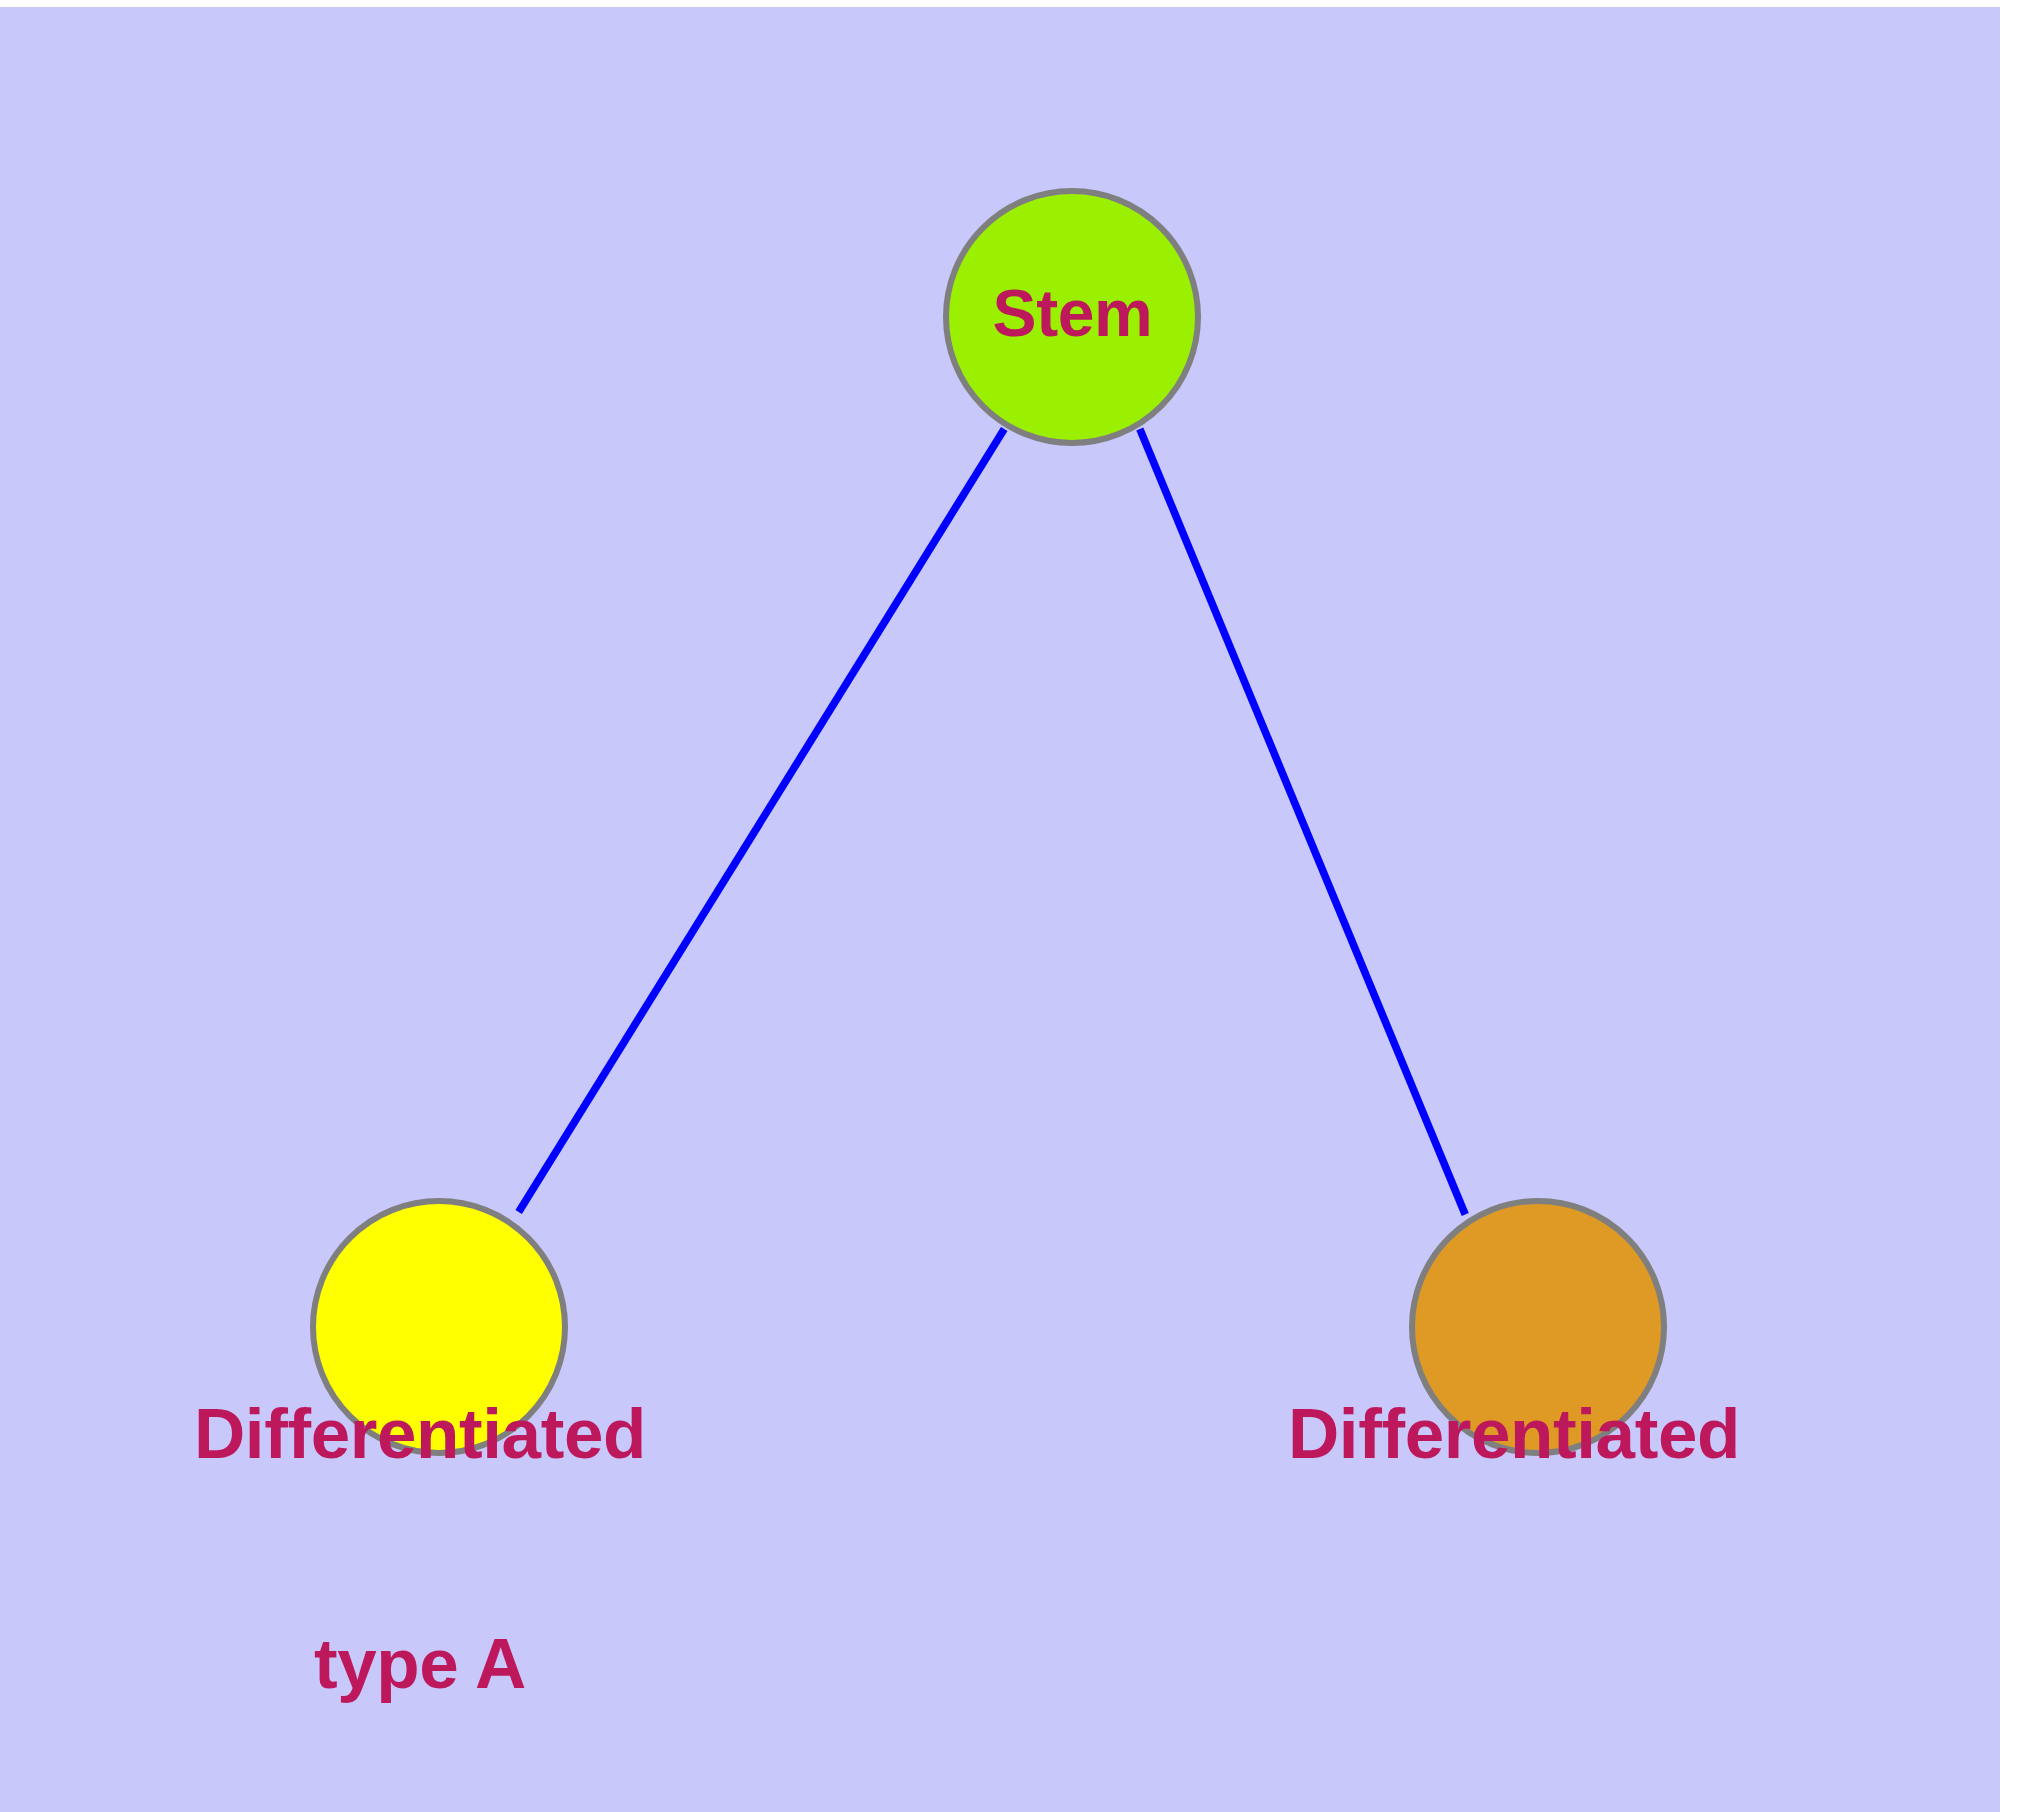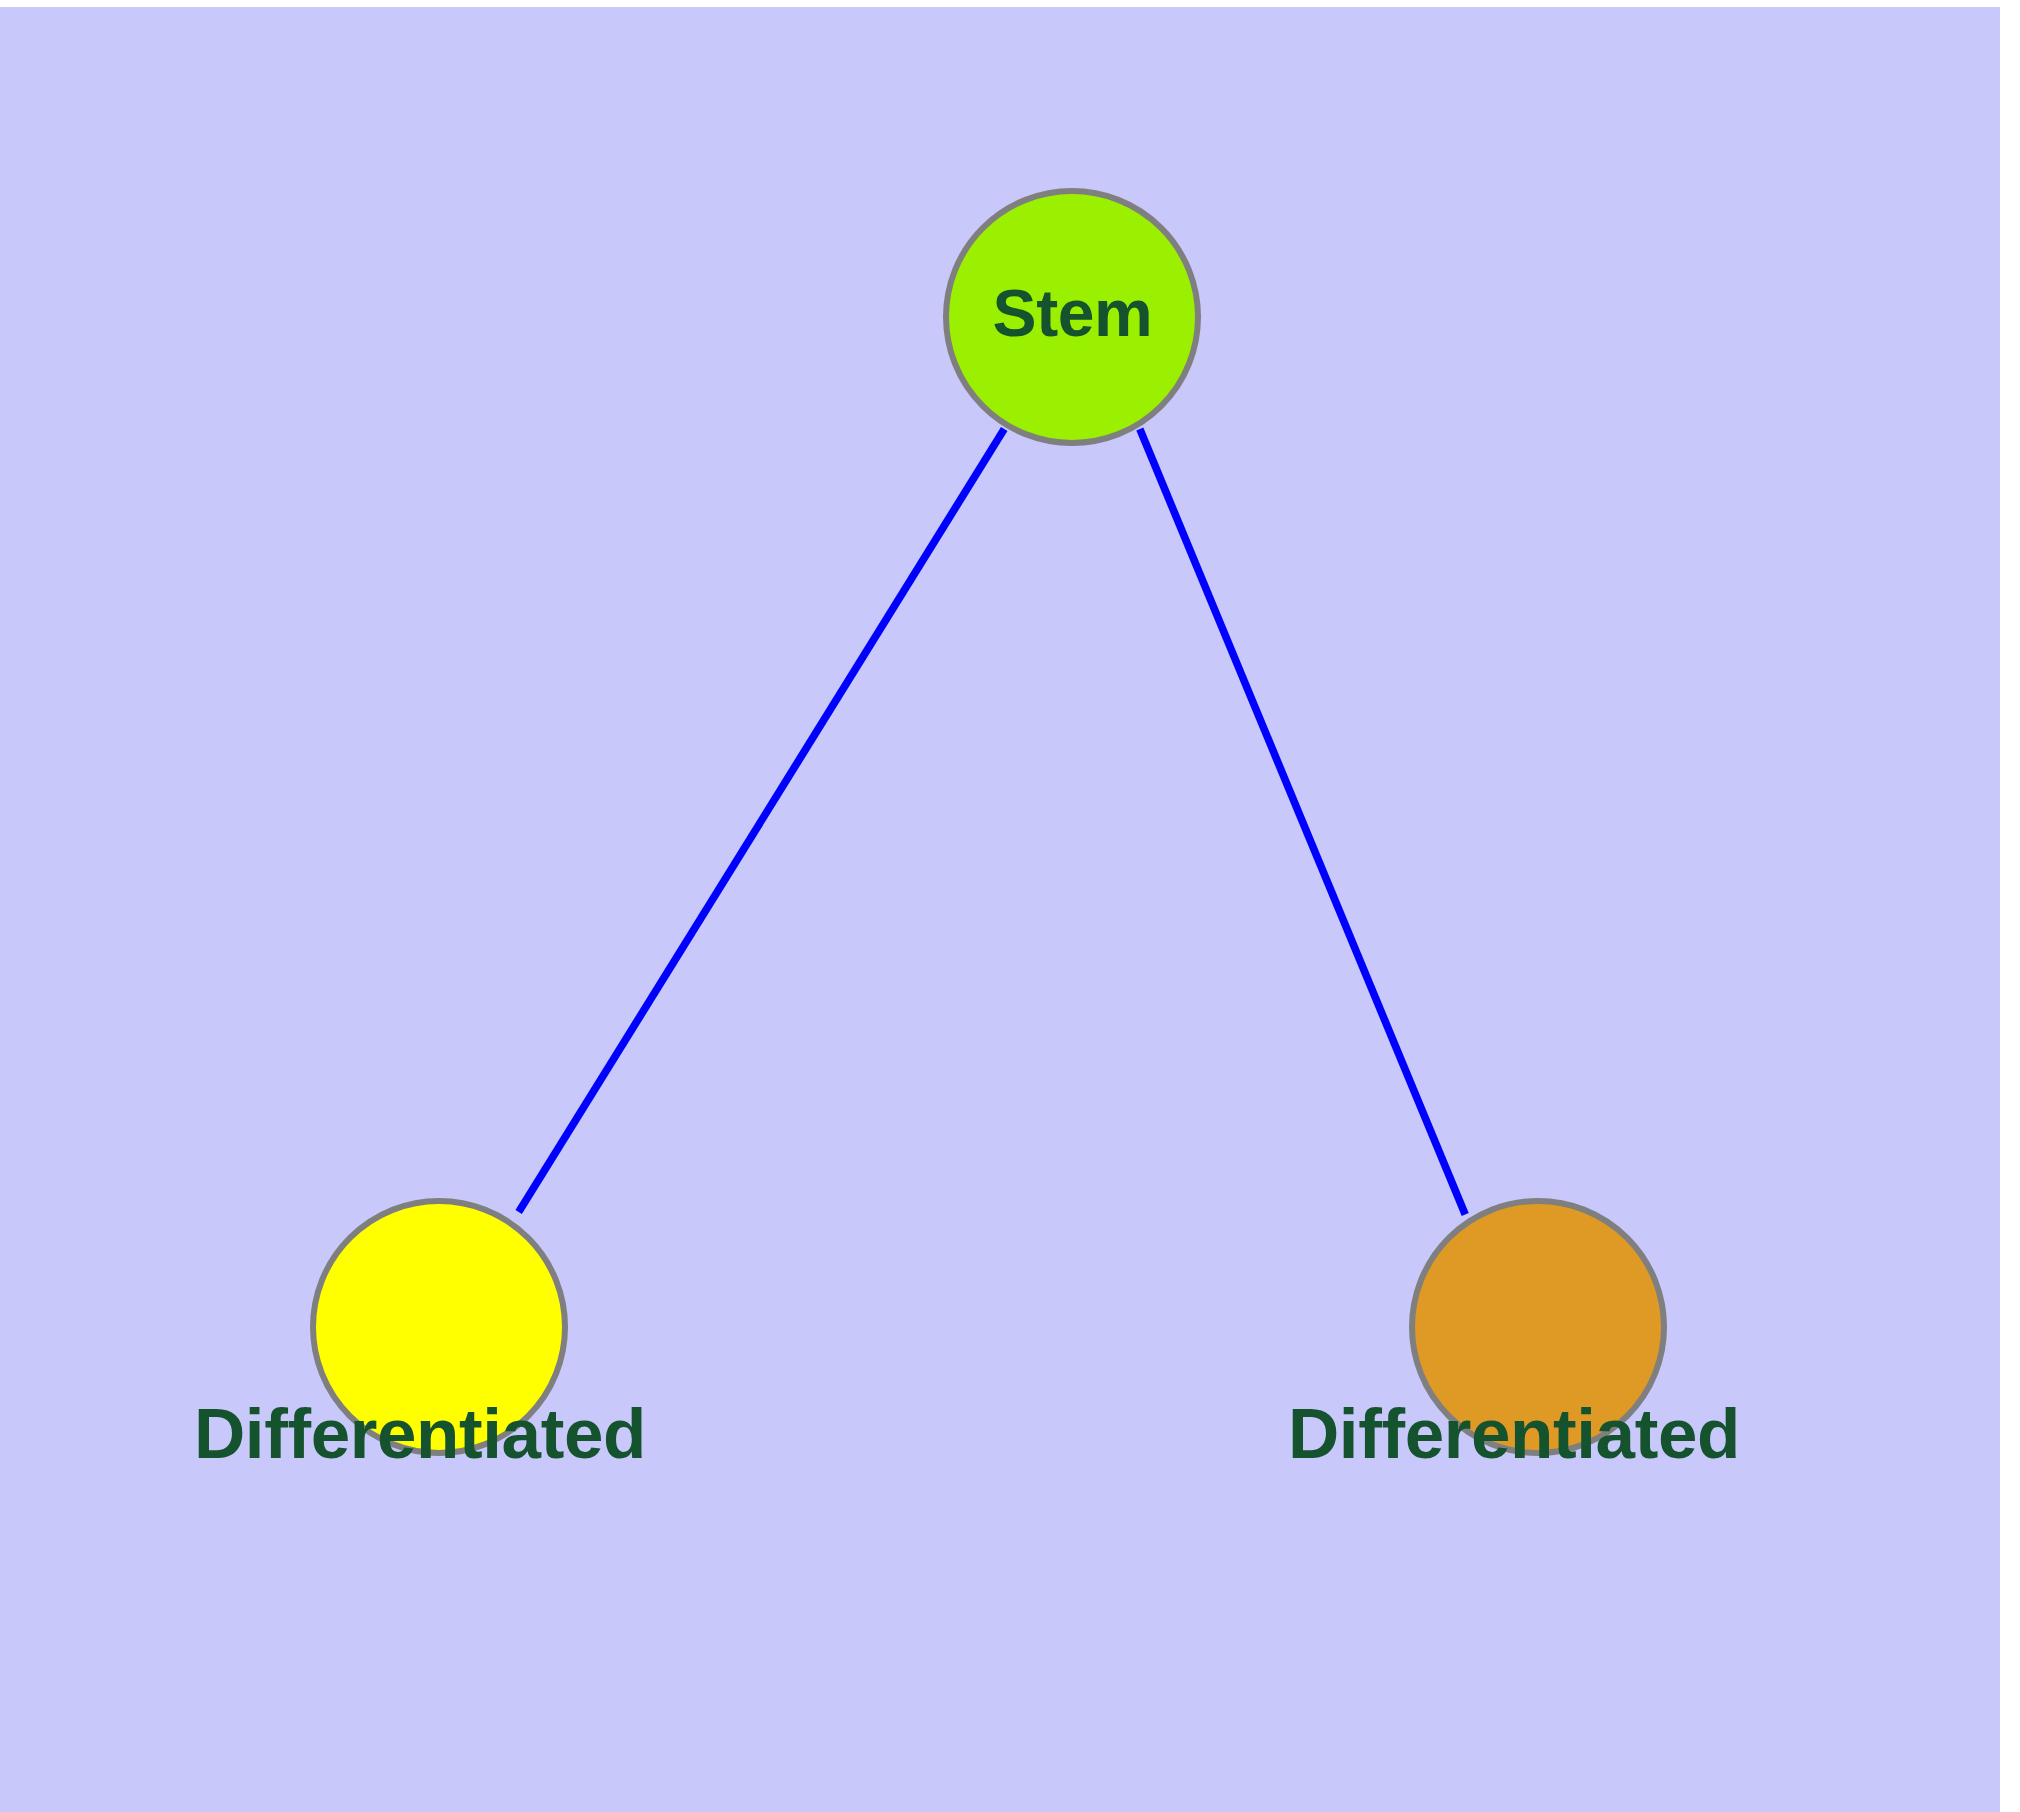--- a/index.html
+++ b/index.html
@@ -42,21 +42,21 @@
 
   .node {
     position: absolute;
     box-sizing: border-box;
     border-radius: 50%;
     border: 6px solid #7f7f7f;
   }
 
   .node-label {
     position: absolute;
-    color: #14532d;
+    color: #be185d;
     font-family: "Liberation Sans", sans-serif;
     font-weight: bold;
     text-align: center;
     white-space: pre;
     line-height: 1.08;
     letter-spacing: -0.4px;
     pointer-events: none;
   }
 
   .label-stem {
@@ -81,20 +81,21 @@
     <div class="node" style="left:943px; top:181px; width:258px; height:258px; background:#9af000;"></div>
 
     <div class="node" style="left:310px; top:1191px; width:258px; height:258px; background:#ffff00;"></div>
 
     <div class="node" style="left:1409px; top:1191px; width:258px; height:258px; background:#df9a26;"></div>
 
     <div class="node-label label-stem" style="left:903px; top:271px; width:339px;"><span>Stem</span></div>
 
     <div class="node-label label-leaf" style="left:159px; top:1236px; width:522px;">
       <div>Differentiated</div>
+      <div>type A</div>
     </div>
 
     <div class="node-label label-leaf" style="left:1253px; top:1236px; width:522px;">
       <div>Differentiated</div>
     </div>
 
   </div>
 </div>
 
 

